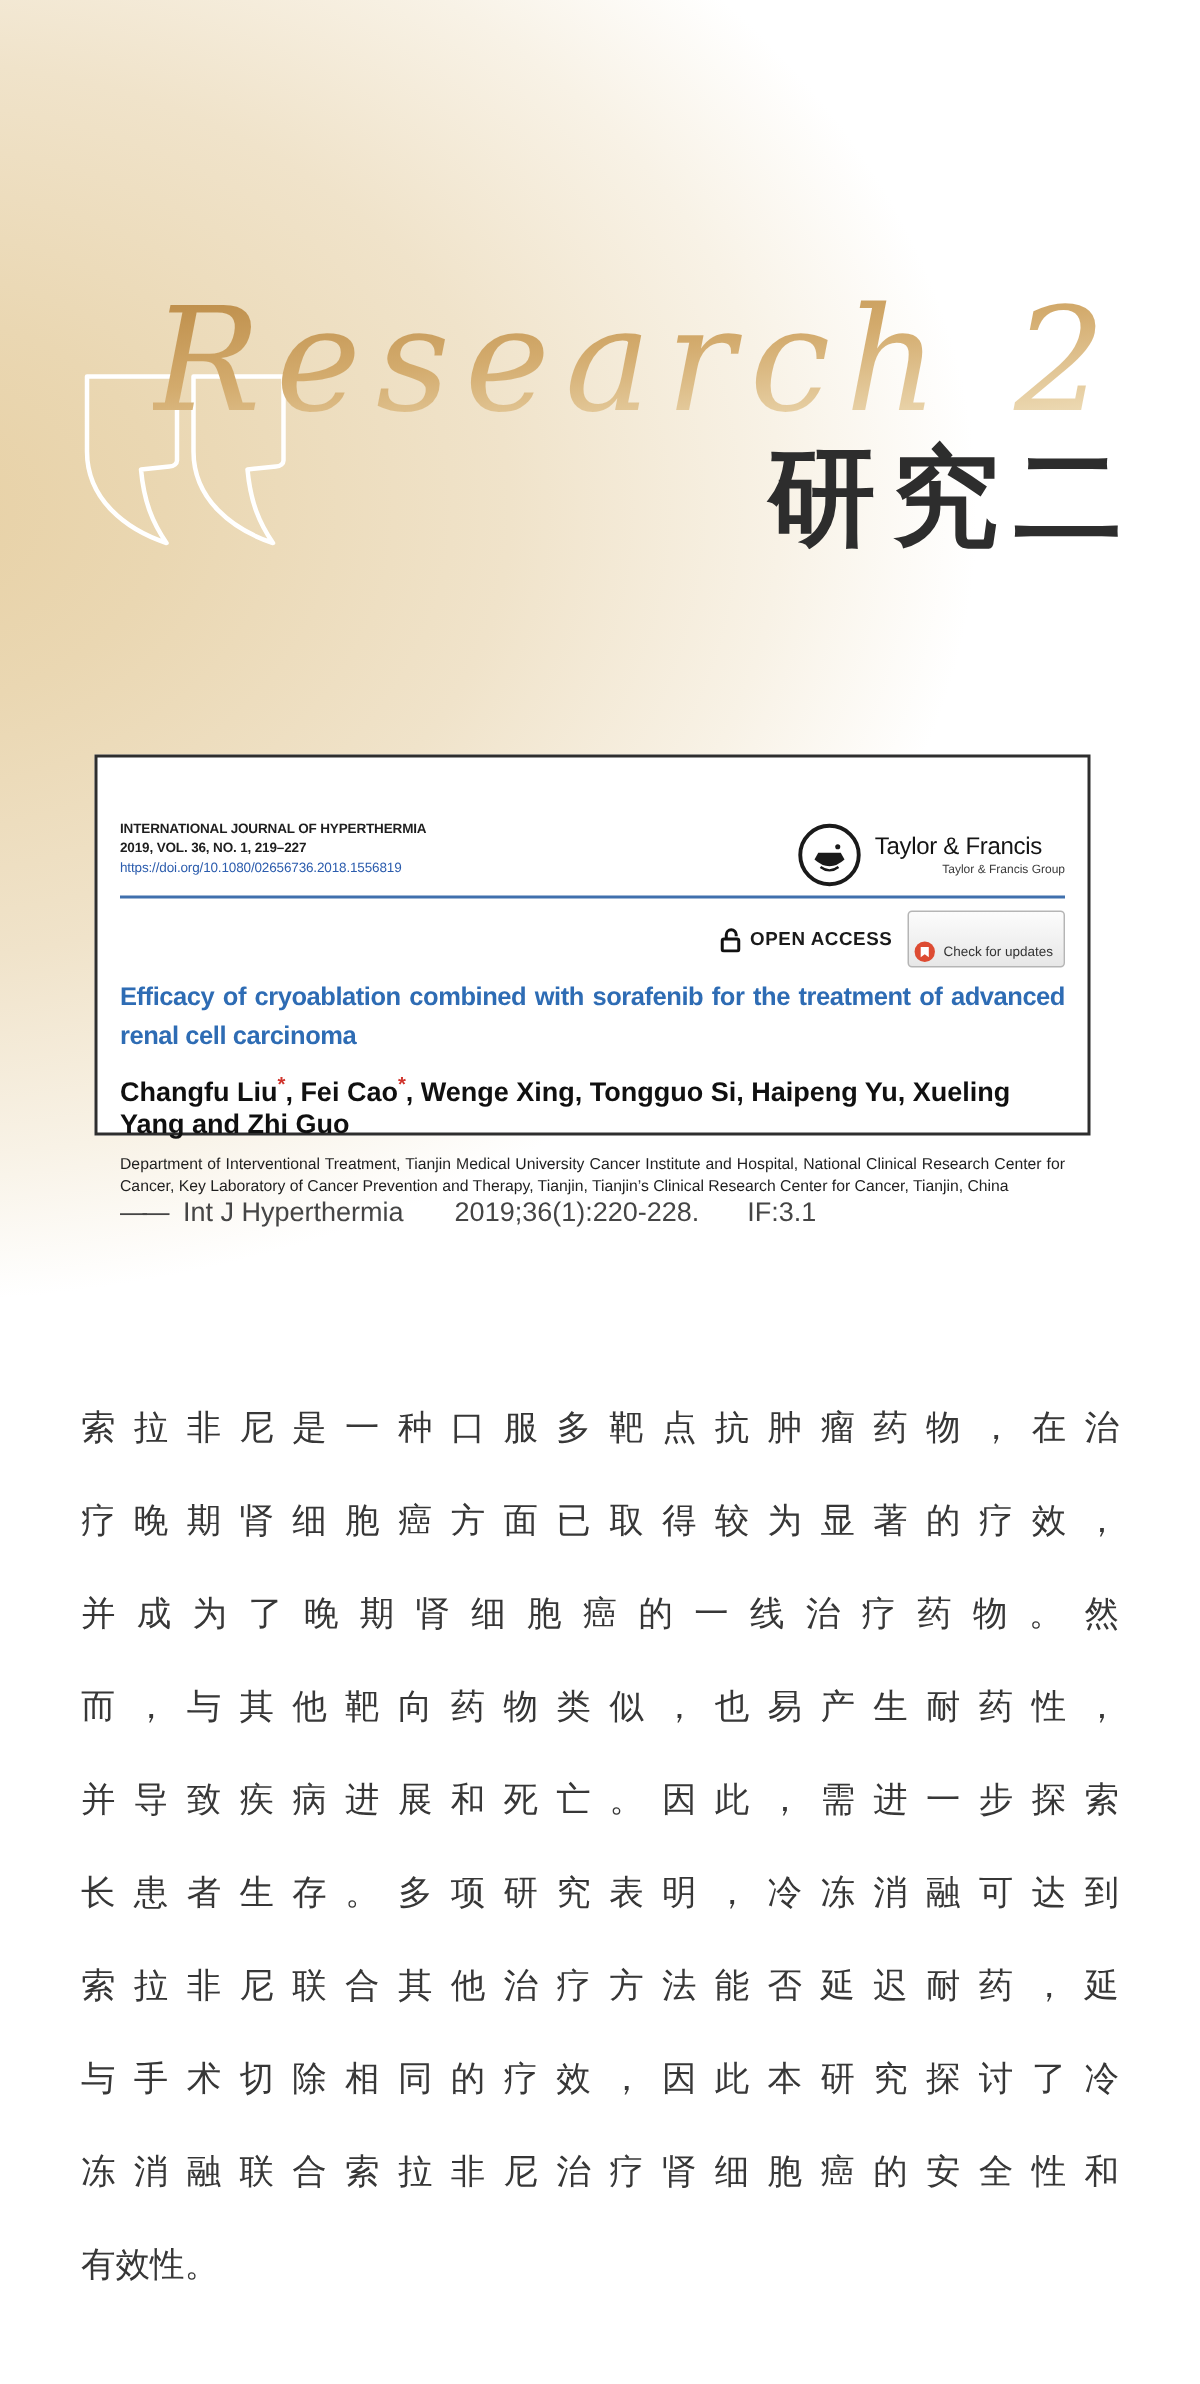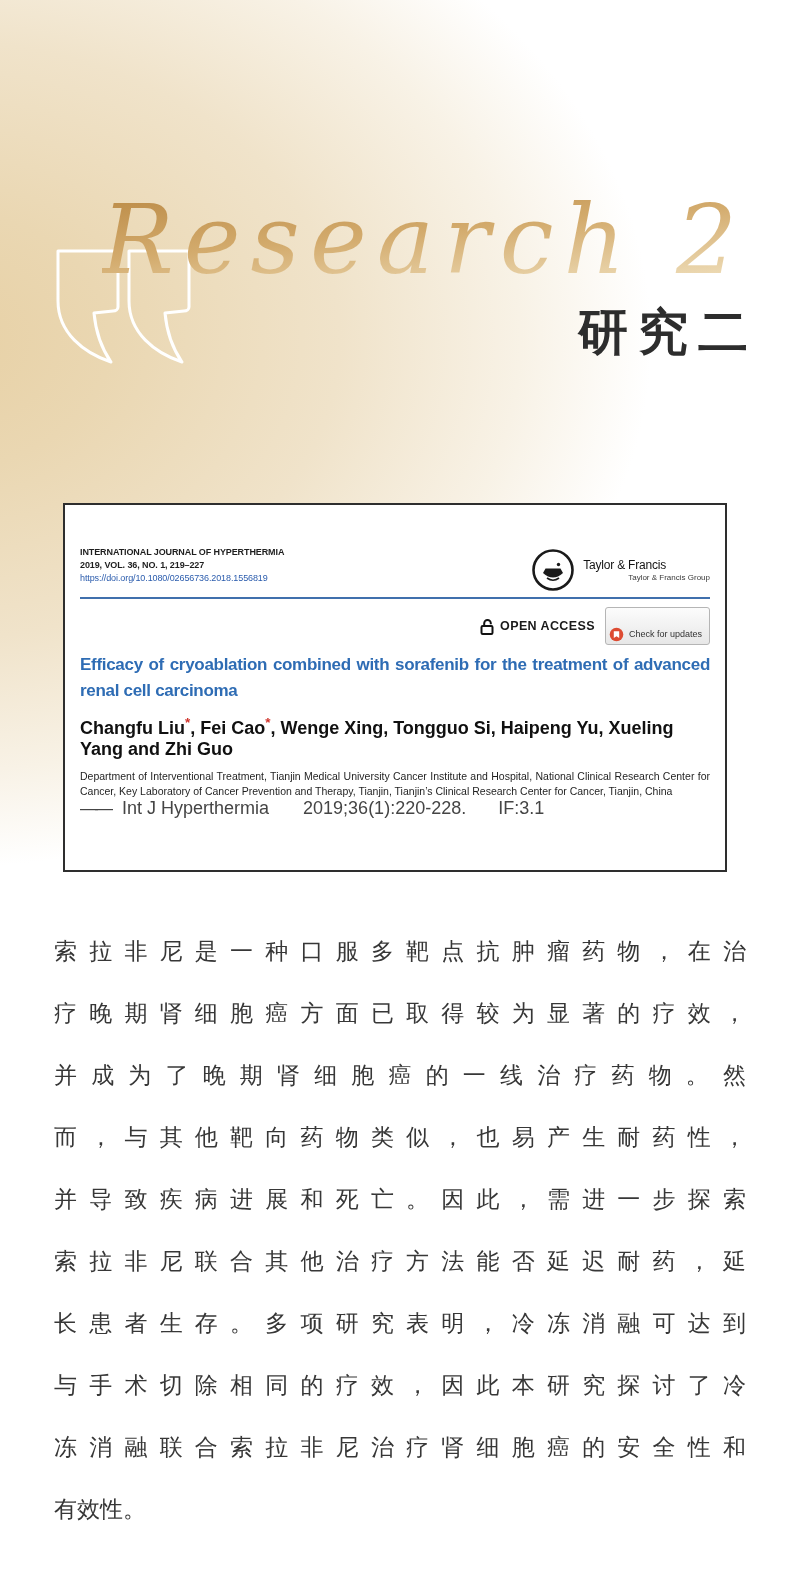--- a/index.html
+++ b/index.html
@@ -22,37 +22,37 @@
   }
   @supports (-webkit-background-clip: text) {
     .script-title {
       background:linear-gradient(175deg,#bd8d49 5%,#d3ab6d 45%,#f0e0bd 95%);
       -webkit-background-clip:text; background-clip:text; color:transparent;
     }
   }
   .cn-title {
     position:absolute; right:52px; top:292px;
     font-family:"Liberation Serif","DejaVu Serif",serif; font-weight:700;
-    font-size:50px; line-height:80px; letter-spacing:10px; margin-right:-10px;
+    font-size:72px; line-height:80px; letter-spacing:10px; margin-right:-10px;
     color:#2d2d2d; white-space:nowrap;
   }
 
   
   .card {
-    position:absolute; left:63px; top:503px; width:664px; height:369px;
+    position:absolute; left:63px; top:503px; width:664px; height:254px;
     box-sizing:border-box; background:#fff; border:2px solid #2e2e2e;
     padding:0 15px;
   }
   .card-head { margin-top:41px; display:flex; justify-content:space-between; align-items:flex-start; }
   .jinfo { font-size:9px; line-height:13px; letter-spacing:-0.1px; color:#1e1e1e; }
   .jname, .jissue { font-weight:700; }
   .jdoi { color:#2b5cad; font-weight:400; }
   .pub { display:flex; align-items:center; gap:8px; margin-top:2px; }
   .pub-text { line-height:1; }
-  .pub-name { font-size:12px; color:#141414; letter-spacing:-0.2px; }
+  .pub-name { font-size:16px; color:#141414; letter-spacing:-0.2px; }
   .pub-group { font-size:8px; color:#3a3a3a; margin-top:3px;margin-left:45px; }
   .rule { height:2px; background:#4070ad; margin-top:5px; }
   .access-row { margin-top:8px; display:flex; justify-content:flex-end; align-items:center; gap:10px; }
   .oa { display:flex; align-items:center; gap:6px; font-size:12.5px; font-weight:700; letter-spacing:0.4px; color:#1a1a1a; }
   .badge {
     display:flex; align-items:center; gap:5px; height:20px; padding:16px 7px 0 3px;
     border:1px solid #b5b5b5; border-radius:3px;
     background:linear-gradient(#fcfcfc,#e7e7e7); cursor:pointer;
   }
   .badge-label { font-size:9px; color:#333; }
@@ -146,20 +146,20 @@
       <span class="cit-if">IF:3.1</span>
     </div>
   </div>
 
   <div class="paragraph lines">
       <div>索拉非尼是一种口服多靶点抗肿瘤药物，在治</div>
       <div>疗晚期肾细胞癌方面已取得较为显著的疗效，</div>
       <div>并成为了晚期肾细胞癌的一线治疗药物。然</div>
       <div>而，与其他靶向药物类似，也易产生耐药性，</div>
       <div>并导致疾病进展和死亡。因此，需进一步探索</div>
+      <div>长患者生存。多项研究表明，冷冻消融可达到</div>
       <div>索拉非尼联合其他治疗方法能否延迟耐药，延</div>
-      <div>长患者生存。多项研究表明，冷冻消融可达到</div>
       <div>与手术切除相同的疗效，因此本研究探讨了冷</div>
       <div>冻消融联合索拉非尼治疗肾细胞癌的安全性和</div>
       <div>有效性。</div>
     </div>
 
 </div>
 
 </body></html>

